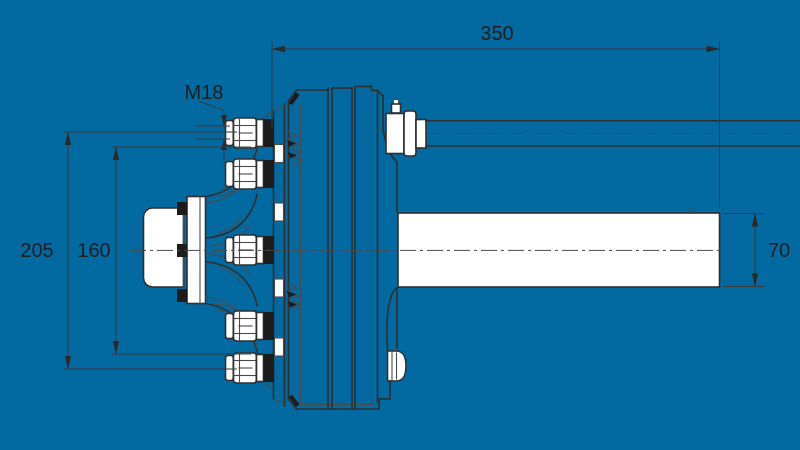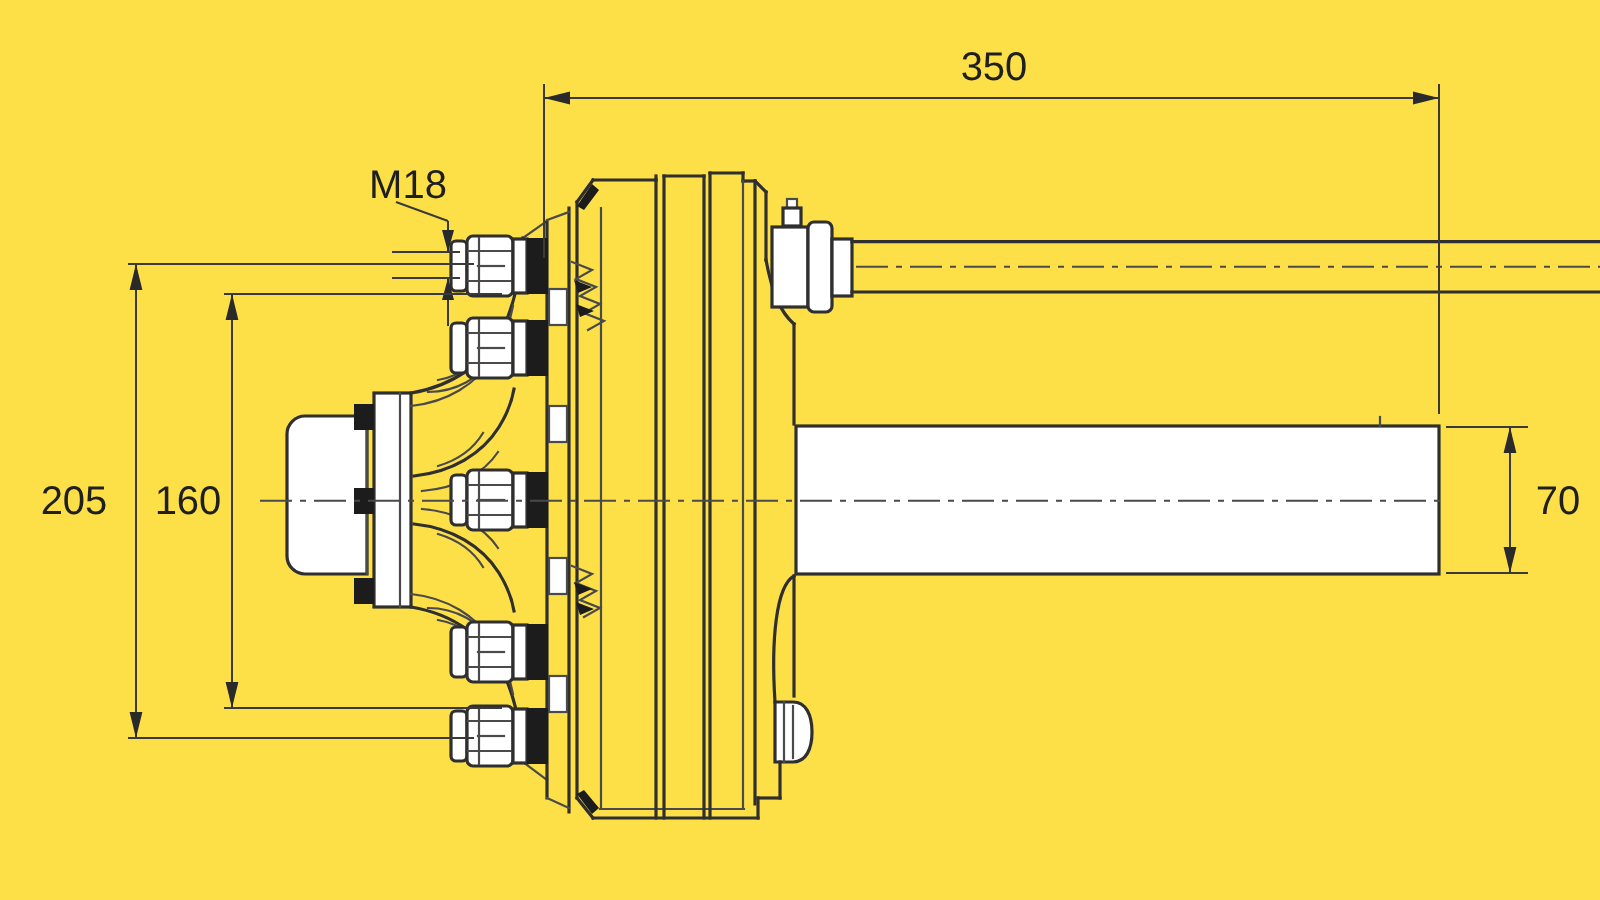--- a/index.html
+++ b/index.html
@@ -1,16 +1,16 @@
 <!DOCTYPE html>
 <html><head>
 <meta charset="utf-8">
 <style>
   html,body{margin:0;padding:0;background:#ffffff;}
-  .stage{position:relative;width:800px;height:450px;background:#fde047;overflow:hidden;}
+  .stage{position:relative;width:800px;height:450px;background:#0369a1;overflow:hidden;}
   svg{display:block;}
   text{font-family:"Liberation Sans", sans-serif;font-size:20px;fill:#1f1f1f;}
   .ol{stroke:#2f2f2f;stroke-width:1.6;fill:none;stroke-linecap:square;}
   .thin{stroke:#4a4a4a;stroke-width:1.1;fill:none;stroke-linecap:square;}
   .dim{stroke:#3a3a3a;stroke-width:1;fill:none;stroke-linecap:butt;}
   .arr{fill:#2a2a2a;stroke:none;}
   .blk{fill:#1c1c1c;stroke:none;}
   .wfill{fill:#ffffff;}
   .cl{stroke:#4a4a4a;stroke-width:1;fill:none;stroke-dasharray:16 4 3 4;}
 </style>

